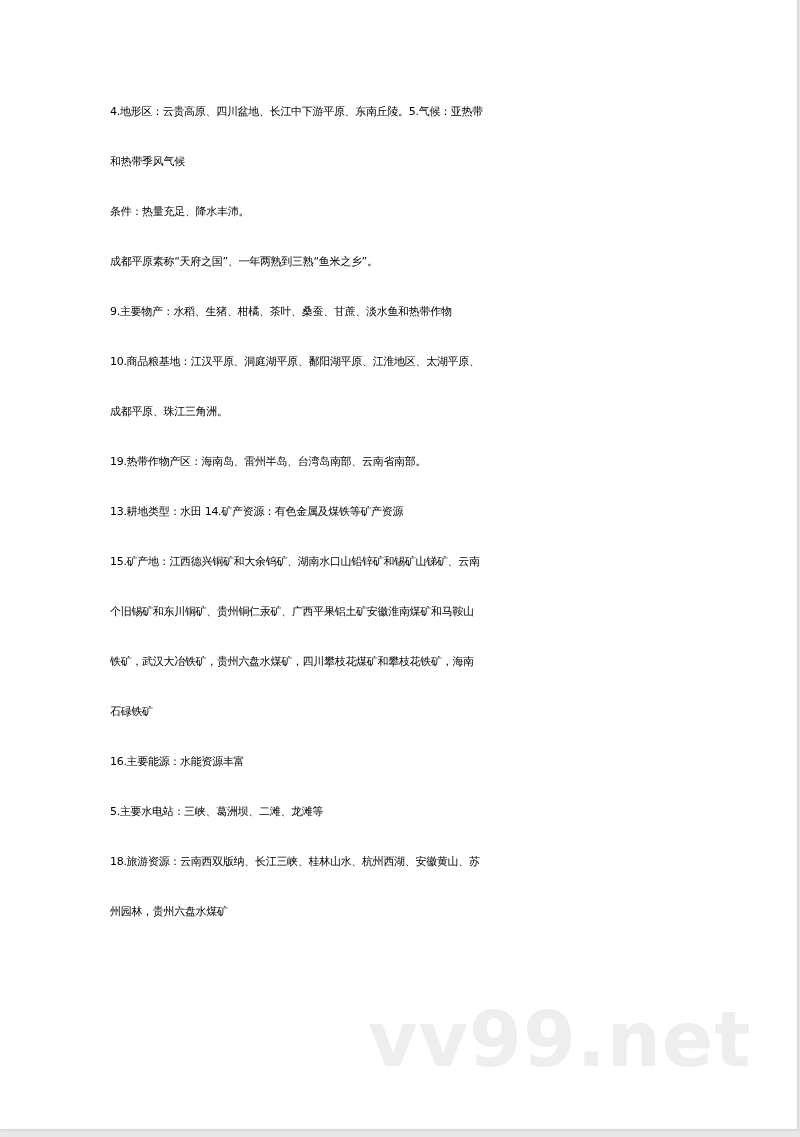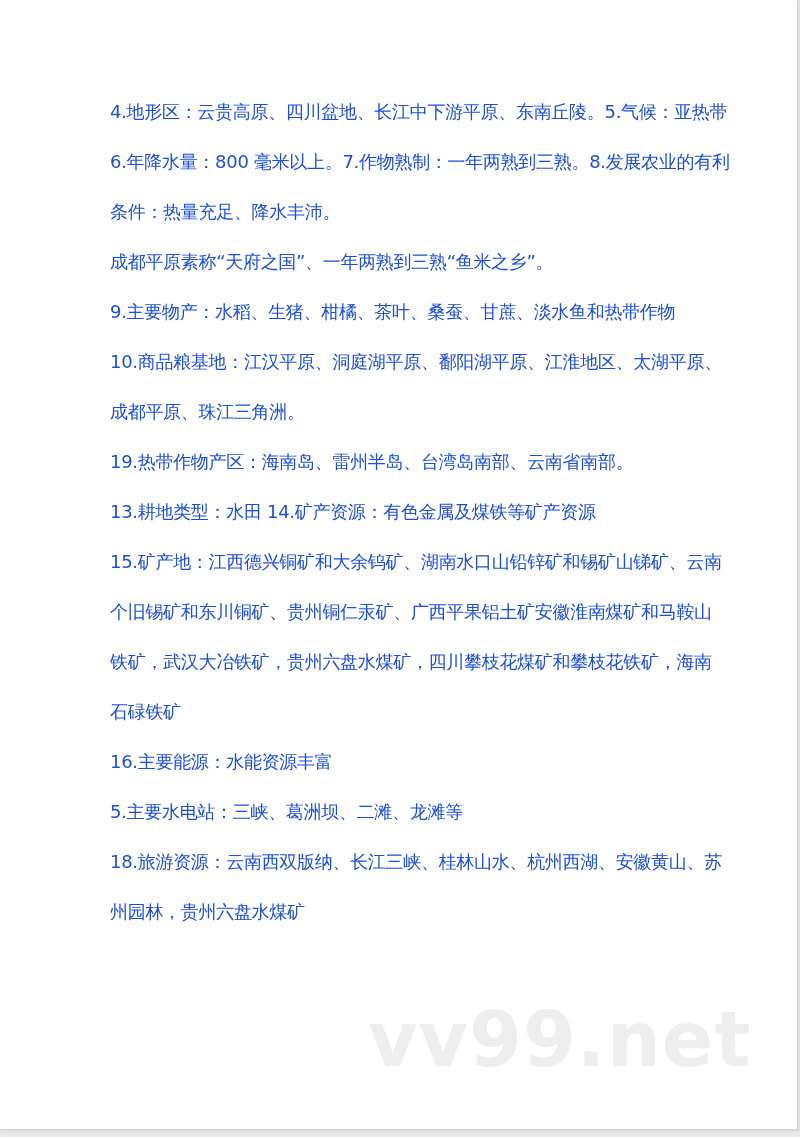--- a/index.html
+++ b/index.html
@@ -20,22 +20,22 @@
       border-right: 1px solid #d6d6d6;
       border-bottom: 1px solid #d6d6d6;
       box-shadow: 1px 1px 2px rgba(0,0,0,0.08);
     }
     .content {
       position: absolute;
       left: 110px;
       top: 94px;
       width: 580px;
       font-family: "DejaVu Sans", "Liberation Sans", sans-serif;
-      font-size: 18px;
-      color: #1d4ed8;
+      font-size: 11px;
+      color: #000000;
       letter-spacing: -0.3px;
     }
     .para {
       margin: 0 0 0 0;
       line-height: 50px;
       white-space: nowrap;
     }
     .para .line {
       display: block;
       height: 50px;
@@ -54,24 +54,24 @@
     }
   </style>
 </head>
 <body>
 
 <div class="page">
   <div class="content">
 
     <div class="para">
       <span class="line">4.地形区：云贵高原、四川盆地、长江中下游平原、东南丘陵。5.气候：亚热带</span>
+      <span class="line">和热带季风气候</span>
     </div>
 
     <div class="para">
-      <span class="line">6.年降水量：800 毫米以上。7.作物熟制：一年两熟到三熟。8.发展农业的有利</span>
       <span class="line">条件：热量充足、降水丰沛。</span>
     </div>
 
     <div class="para">
       <span class="line">成都平原素称“天府之国”、一年两熟到三熟“鱼米之乡”。</span>
     </div>
 
     <div class="para">
       <span class="line">9.主要物产：水稻、生猪、柑橘、茶叶、桑蚕、甘蔗、淡水鱼和热带作物</span>
     </div>

